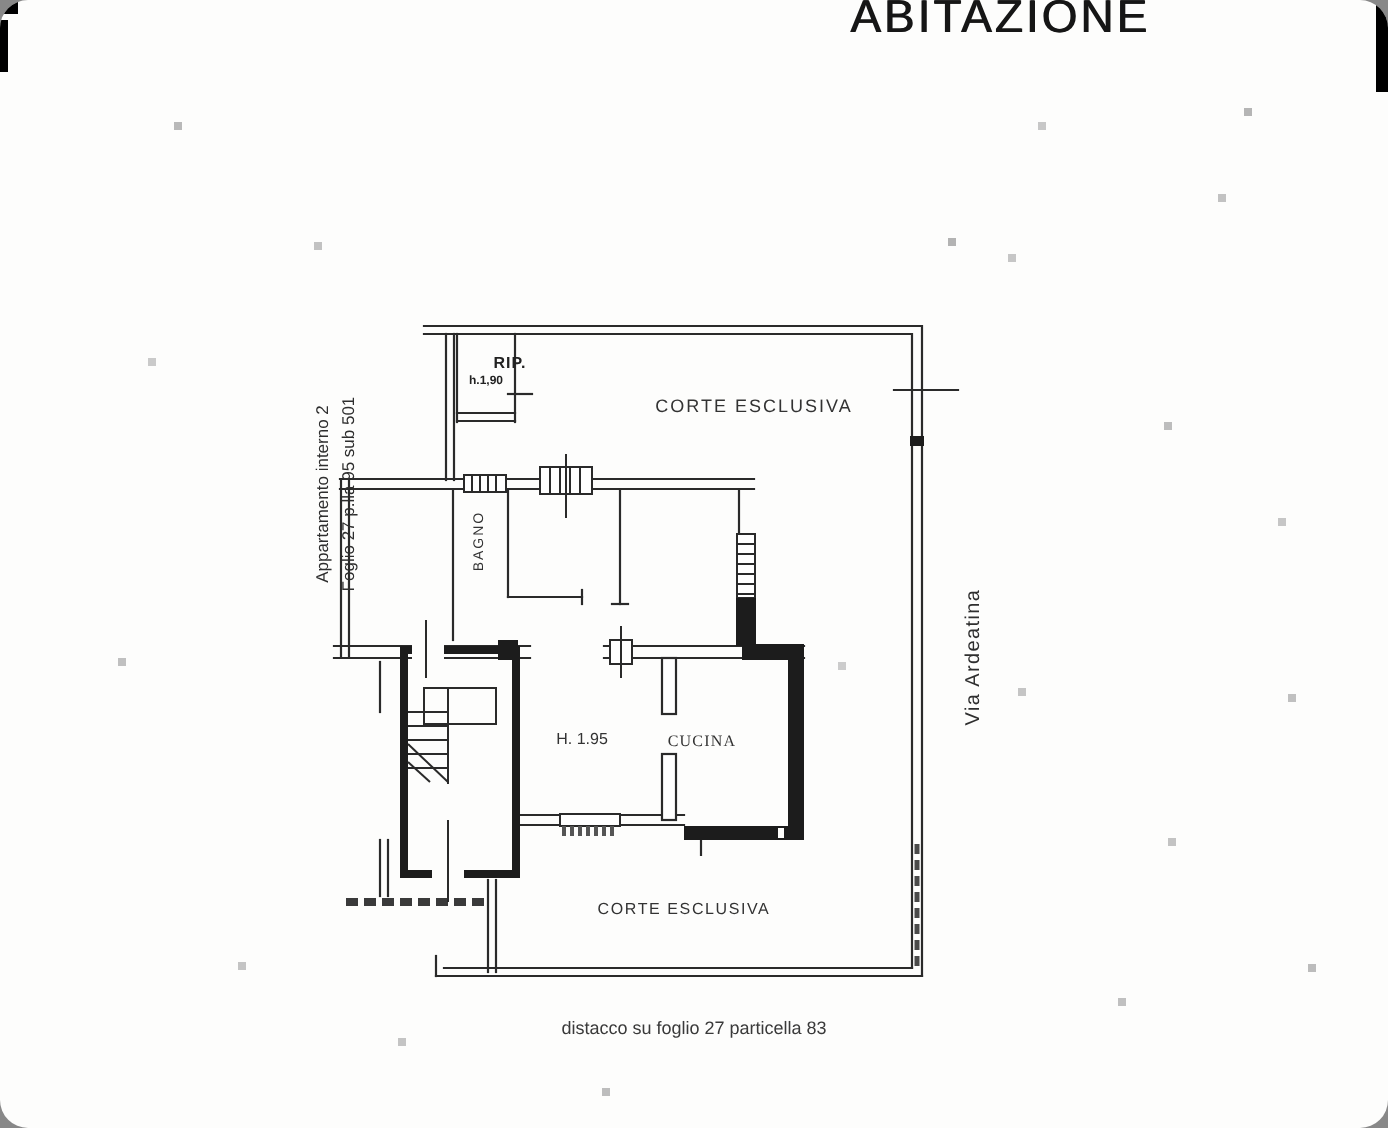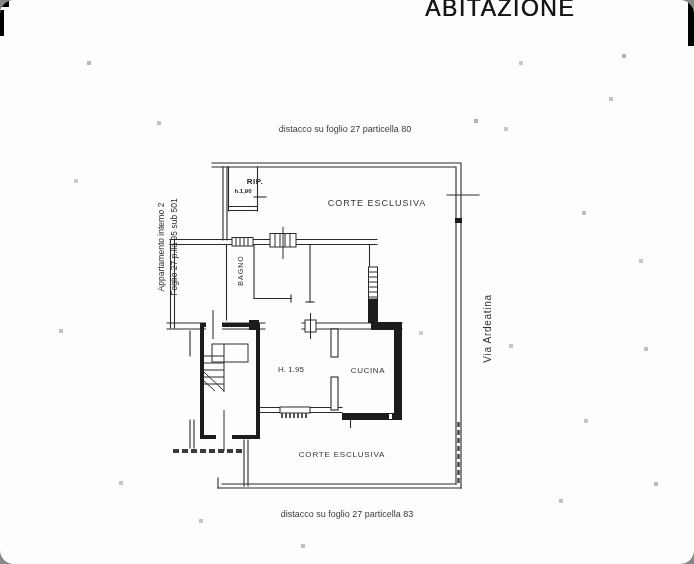--- a/index.html
+++ b/index.html
@@ -146,30 +146,29 @@
 
     <g fill="#000000">
       <rect x="688" y="2" width="6" height="44"></rect>
       <rect x="0" y="0" width="9" height="7"></rect>
       <rect x="0" y="10" width="4" height="26"></rect>
     </g>
   </svg>
 
   <div class="lbl title center" style="left:420px;top:-5px;width:160px;">ABITAZIONE</div>
 
-  <div class="lbl tiny center" style="left:230px;top:124px;width:230px;">distacco su foglio 27 particella 80</div>
   <div class="lbl tiny center" style="left:232px;top:509px;width:230px;">distacco su foglio 27 particella 83</div>
 
   <div class="lbl rot" style="left:103px;top:234px;width:130px;height:26px;font-size:8.5px;line-height:12.5px;text-align:center;">
     <div>Appartamento interno 2</div>
     <div>Foglio 27 p.lla 95 sub 501</div>
   </div>
   <div class="lbl rot center" style="left:437px;top:323px;width:100px;font-size:10px;letter-spacing:0.7px;">Via Ardeatina</div>
 
   <div class="lbl room center" style="left:322px;top:198px;width:110px;">CORTE ESCLUSIVA</div>
   <div class="lbl room-sm center" style="left:287px;top:450px;width:110px;">CORTE ESCLUSIVA</div>
   <div class="lbl rip center" style="left:228px;top:177px;width:30px;margin-left:12px;">RIP.</div>
   <div class="lbl rip-h center" style="left:228px;top:188px;width:30px;">h.1,90</div>
   <div class="lbl rot center" style="left:215px;top:267px;width:50px;font-size:7px;letter-spacing:1px;color:#333;">BAGNO</div>
   <div class="lbl center" style="left:268px;top:365px;width:46px;font-size:8px;color:#333;">H. 1.95</div>
-  <div class="lbl center" style="left:345px;top:366px;width:46px;font-size:8px;letter-spacing:0.6px;color:#333;">CUCINA</div>
+  <div class="lbl center" style="left:328px;top:366px;width:46px;font-size:8px;letter-spacing:0.6px;color:#333;font-family:Liberation Serif, serif;">CUCINA</div>
 
 </div>
 
 </body></html>

